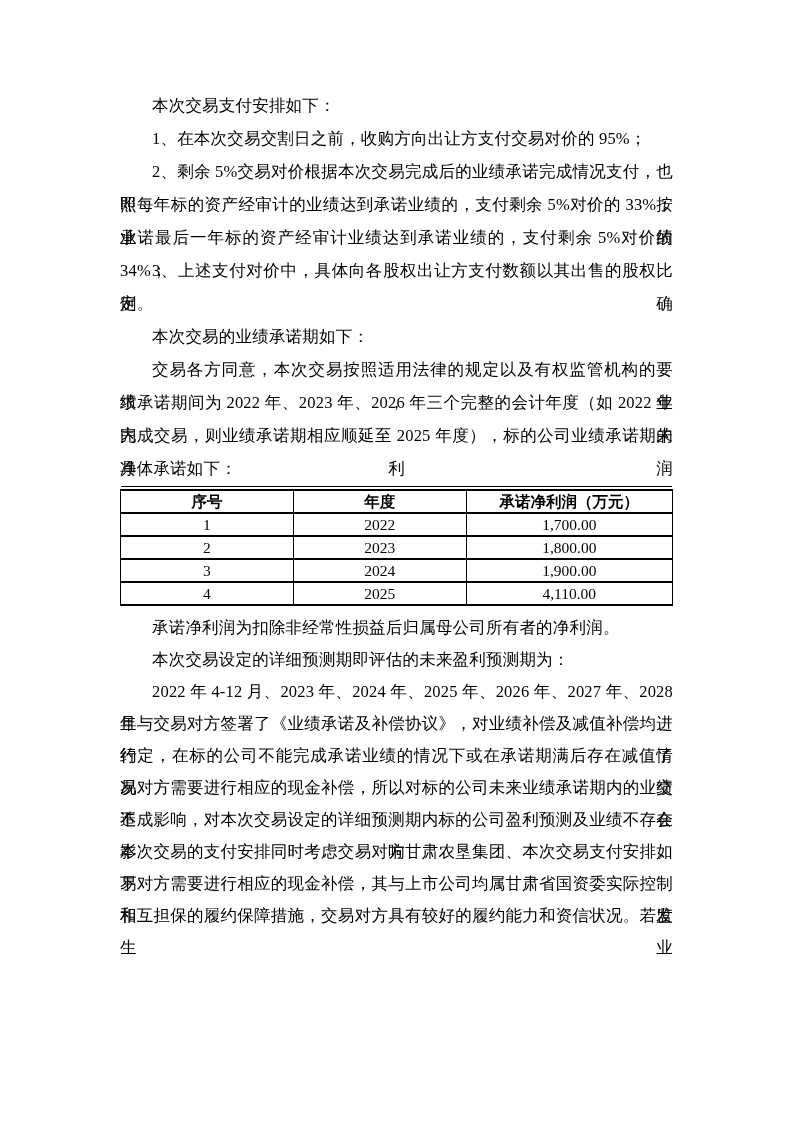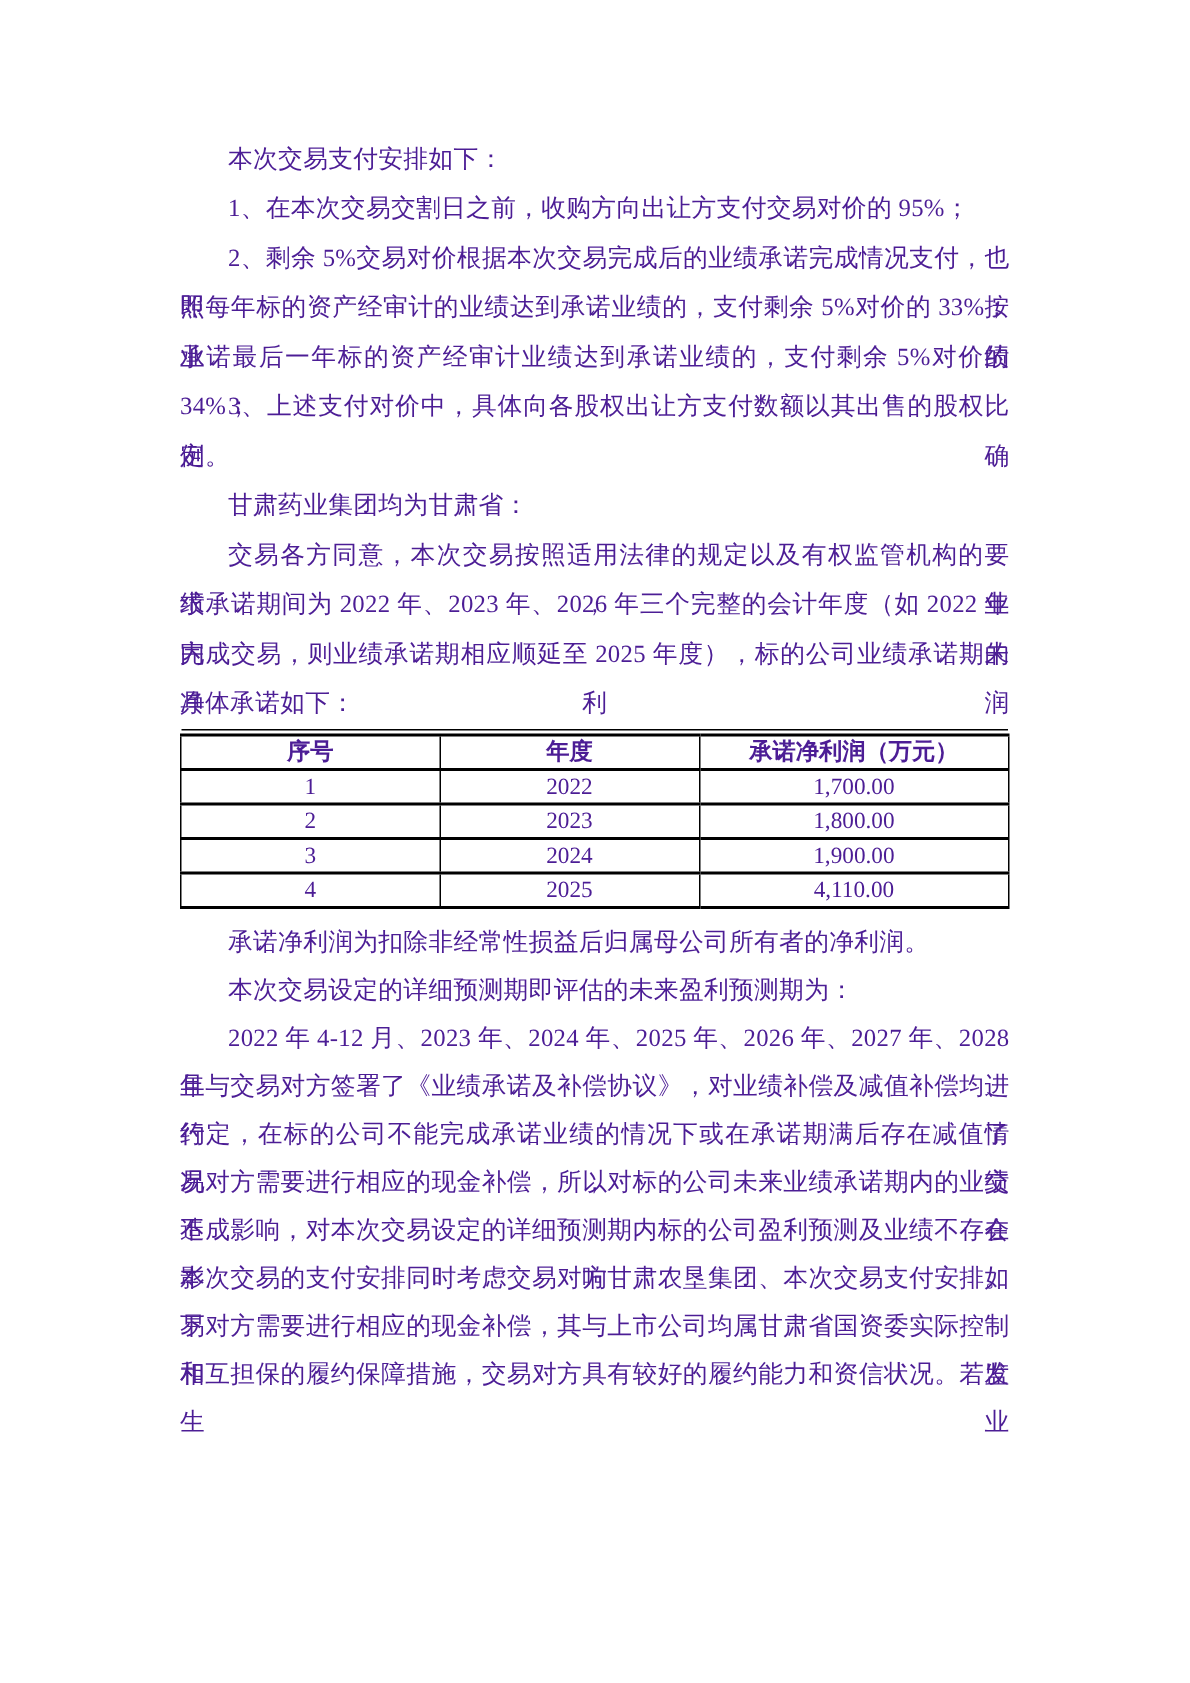--- a/index.html
+++ b/index.html
@@ -1,20 +1,20 @@
 <!DOCTYPE html>
 <html><head>
 <meta charset="utf-8">
 <style>
   html,body{margin:0;padding:0;background:#ffffff;}
   .page{
     position:relative;
     width:793px;height:996px;
     background:#ffffff;
-    color:#4c1d95;
+    color:#000000;
     font-family:"Liberation Serif","DejaVu Serif",serif;
     overflow:hidden;
   }
   .content{
     position:absolute;
     left:120px;top:89px;
     width:553px;
   }
   .line{
     font-size:16.5px;
@@ -70,21 +70,21 @@
   <div class="content">
 
     <div class="text-block upper" id="before-table">
         <div class="line indent">本次交易支付安排如下：</div>
         <div class="line indent">1、在本次交易交割日之前，收购方向出让方支付交易对价的 95%；</div>
         <div class="line indent fill">2、剩余 5%交易对价根据本次交易完成后的业绩承诺完成情况支付，也即按</div>
         <div class="line fill">照每年标的资产经审计的业绩达到承诺业绩的，支付剩余 5%对价的 33%；业绩</div>
         <div class="line">承诺最后一年标的资产经审计业绩达到承诺业绩的，支付剩余 5%对价的 34%；</div>
         <div class="line indent fill">3、上述支付对价中，具体向各股权出让方支付数额以其出售的股权比例确</div>
         <div class="line">定。</div>
-        <div class="line indent">甘肃药业集团均为甘肃省：</div>
+        <div class="line indent">本次交易的业绩承诺期如下：</div>
         <div class="line indent fill">交易各方同意，本次交易按照适用法律的规定以及有权监管机构的要求，业</div>
         <div class="line fill">绩承诺期间为 2022 年、2023 年、2026 年三个完整的会计年度（如 2022 年内未</div>
         <div class="line fill">完成交易，则业绩承诺期相应顺延至 2025 年度），标的公司业绩承诺期的净利润</div>
         <div class="line">具体承诺如下：</div>
       </div>
 
     <div class="tbl-wrap">
       <div class="tbl-topline"></div>
       <table class="commit">
         <colgroup>

